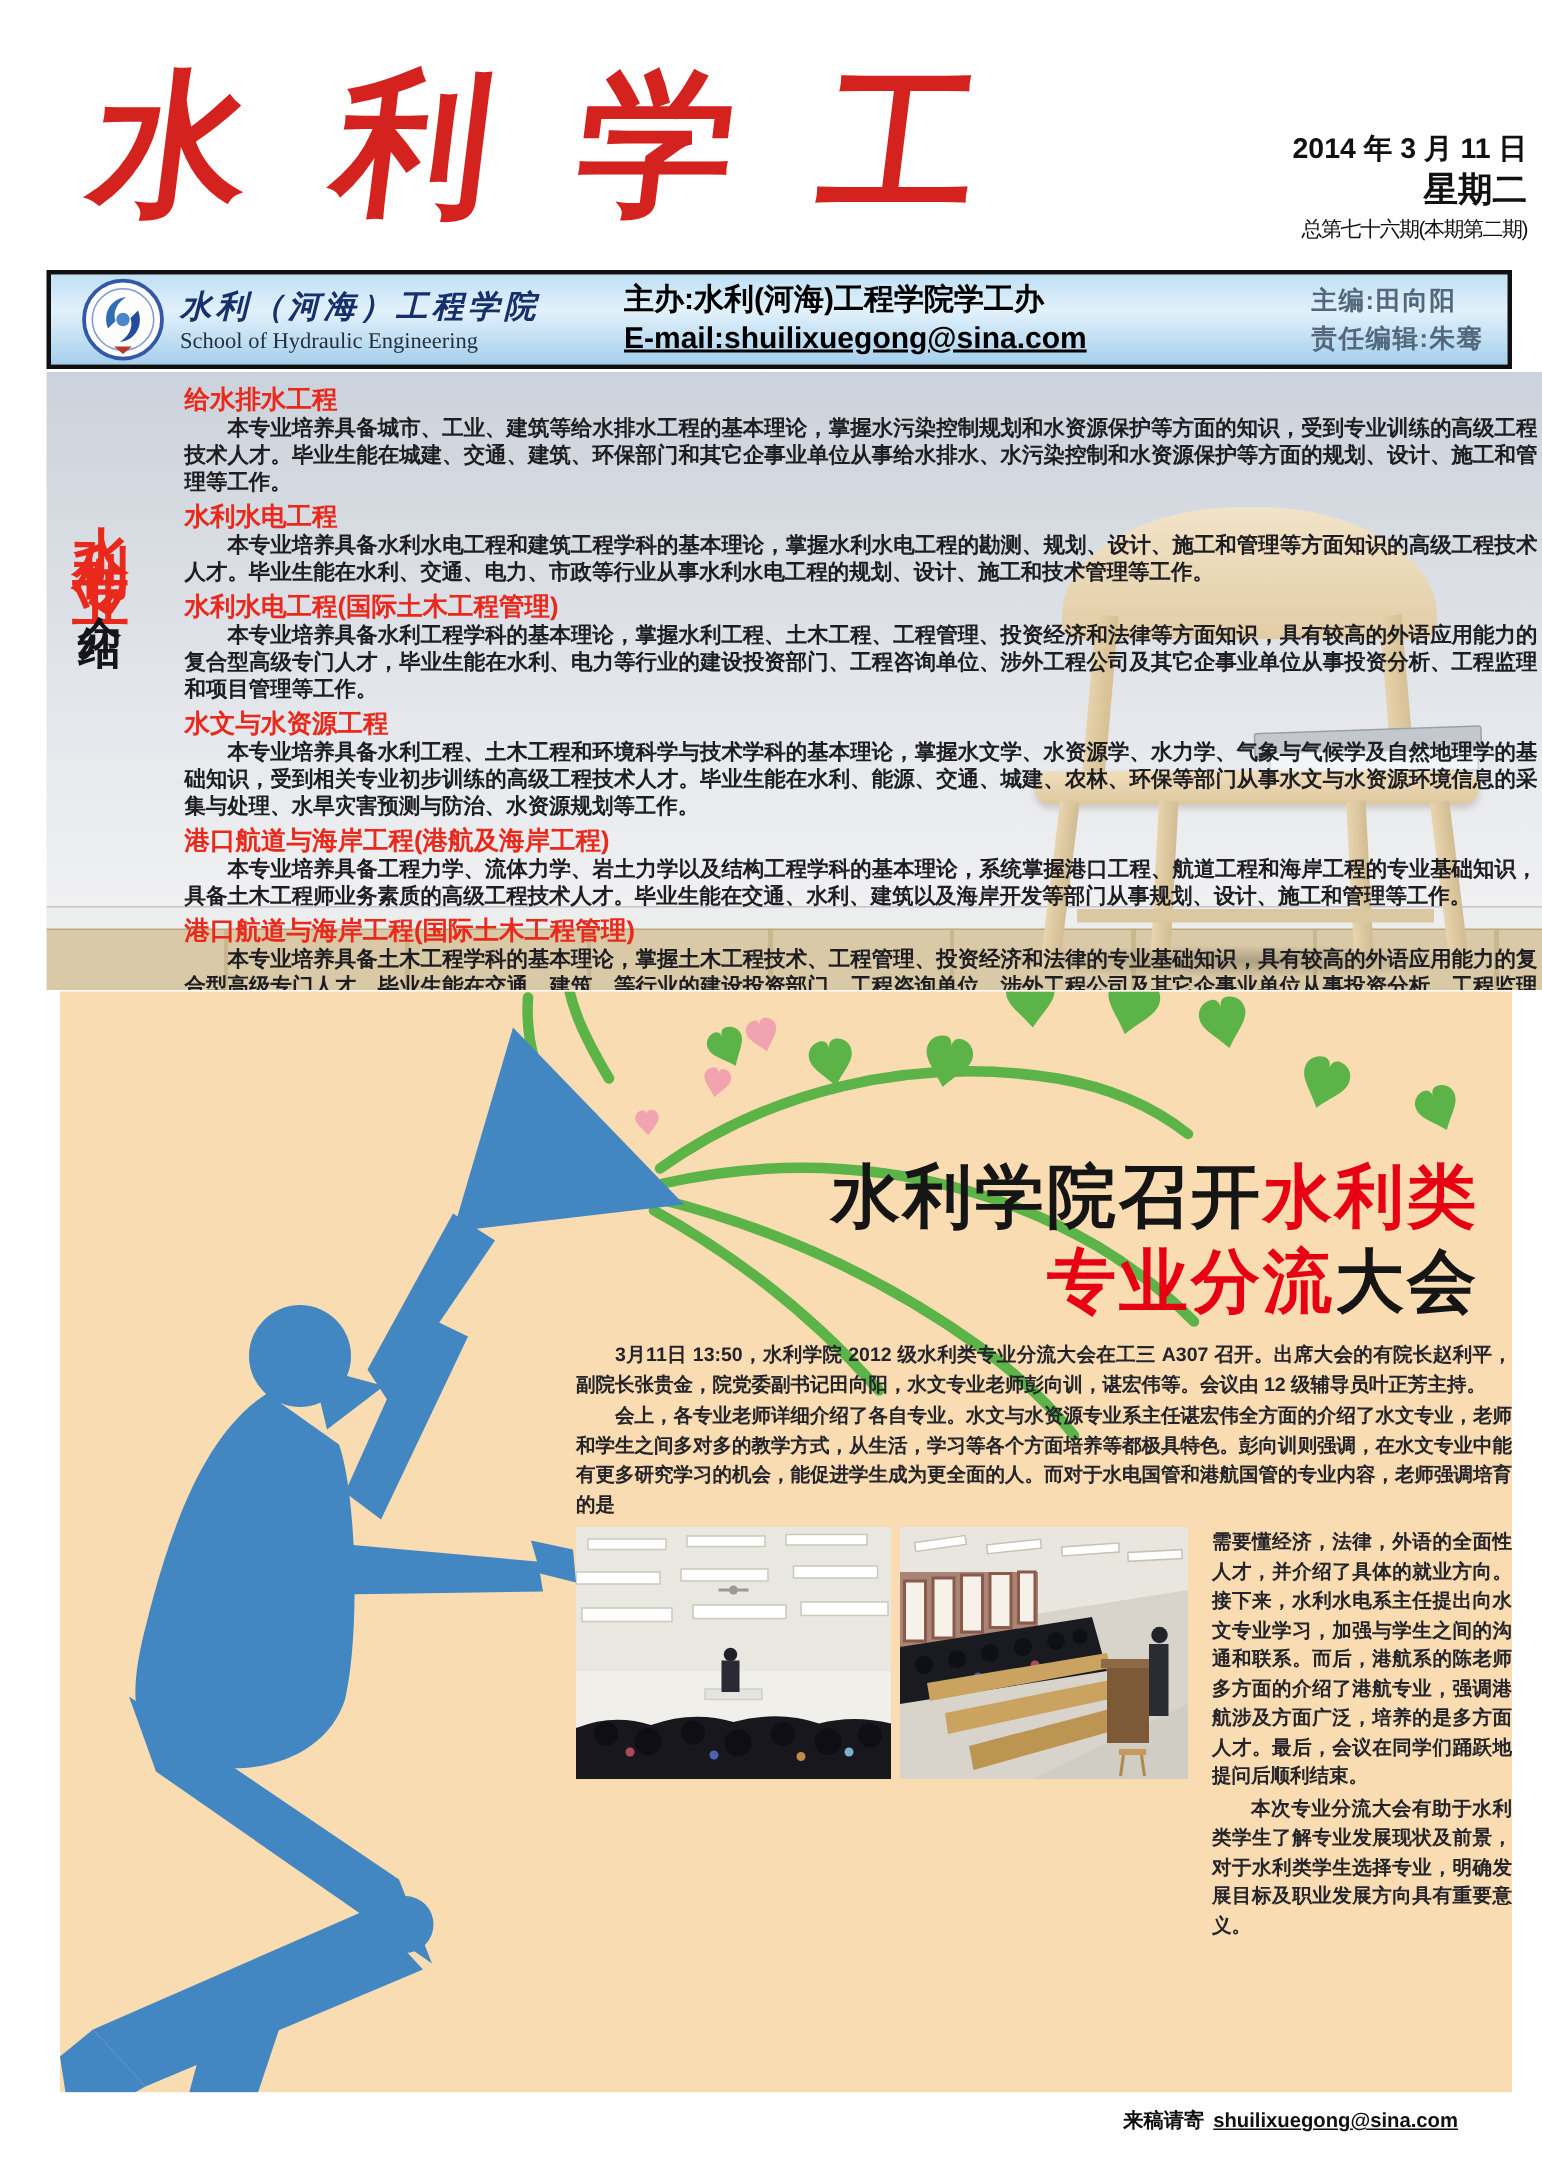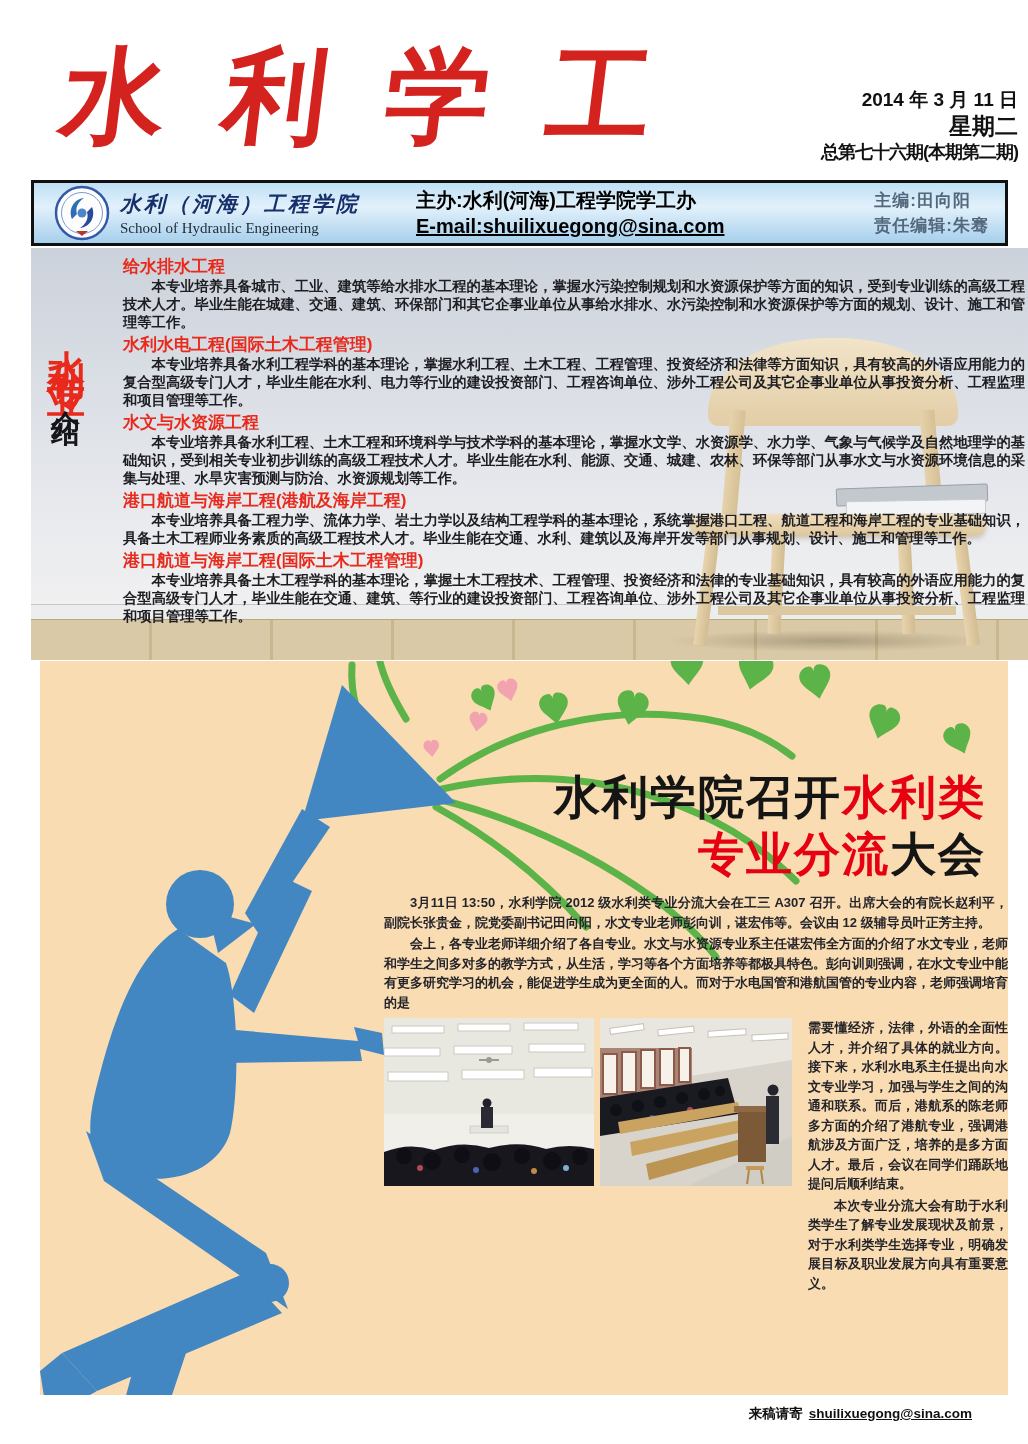--- a/index.html
+++ b/index.html
@@ -6,21 +6,21 @@
     font-family:"Liberation Sans", sans-serif;}
   .page{position:relative;width:1028px;height:1444px;background:#ffffff;}
 
   
   .masthead{position:absolute;left:0;top:0;width:1028px;height:179px;background:#fff;}
   .paper-title{position:absolute;left:62px;top:28px;font-size:104px;font-weight:bold;
     color:#d4231e;letter-spacing:58px;transform:skewX(-7deg);white-space:nowrap;}
   .date-block{position:absolute;left:732px;top:86px;width:286px;text-align:right;color:#111;}
   .date-line1{font-size:19px;font-weight:600;line-height:27px;}
   .date-line2{font-size:23px;font-weight:600;line-height:26px;}
-  .date-line3{font-size:18px;font-weight:bold;line-height:27px;letter-spacing:-1px;}
+  .date-line3{font-size:14px;font-weight:normal;line-height:27px;letter-spacing:-1px;}
 
   
   .banner{position:absolute;left:31px;top:180px;width:971px;height:60px;
     border:3px solid #101010;display:flex;align-items:center;
     background:linear-gradient(180deg,#bfe0f5 0%,#e2f1fb 40%,#a6cfec 100%);}
   .logo{width:56px;height:56px;margin-left:20px;flex:none;}
   .org-block{margin-left:10px;width:268px;flex:none;}
   .org-cn{font-family:"Liberation Serif", serif;font-style:italic;font-weight:bold;
     font-size:21px;color:#17306b;letter-spacing:3px;white-space:nowrap;}
   .org-en{font-family:"Liberation Serif", serif;font-size:15px;color:#23303c;margin-top:2px;}
@@ -146,20 +146,24 @@
       <div class="chair-leg leg-2"></div>
     </div>
     <div class="v-label">
       <span class="v-main">水利专业</span>
       <span class="v-sub">介绍</span>
     </div>
     <div class="entries">
       <div class="entry">
         <div class="entry-title">给水排水工程</div>
         <div class="entry-body">本专业培养具备城市、工业、建筑等给水排水工程的基本理论，掌握水污染控制规划和水资源保护等方面的知识，受到专业训练的高级工程技术人才。毕业生能在城建、交通、建筑、环保部门和其它企事业单位从事给水排水、水污染控制和水资源保护等方面的规划、设计、施工和管理等工作。</div>
+      </div>
+      <div class="entry">
+        <div class="entry-title">水利水电工程</div>
+        <div class="entry-body">本专业培养具备水利水电工程和建筑工程学科的基本理论，掌握水利水电工程的勘测、规划、设计、施工和管理等方面知识的高级工程技术人才。毕业生能在水利、交通、电力、市政等行业从事水利水电工程的规划、设计、施工和技术管理等工作。</div>
       </div>
       <div class="entry">
         <div class="entry-title">水利水电工程(国际土木工程管理)</div>
         <div class="entry-body">本专业培养具备水利工程学科的基本理论，掌握水利工程、土木工程、工程管理、投资经济和法律等方面知识，具有较高的外语应用能力的复合型高级专门人才，毕业生能在水利、电力等行业的建设投资部门、工程咨询单位、涉外工程公司及其它企事业单位从事投资分析、工程监理和项目管理等工作。</div>
       </div>
       <div class="entry">
         <div class="entry-title">水文与水资源工程</div>
         <div class="entry-body">本专业培养具备水利工程、土木工程和环境科学与技术学科的基本理论，掌握水文学、水资源学、水力学、气象与气候学及自然地理学的基础知识，受到相关专业初步训练的高级工程技术人才。毕业生能在水利、能源、交通、城建、农林、环保等部门从事水文与水资源环境信息的采集与处理、水旱灾害预测与防治、水资源规划等工作。</div>
       </div>
       <div class="entry">

